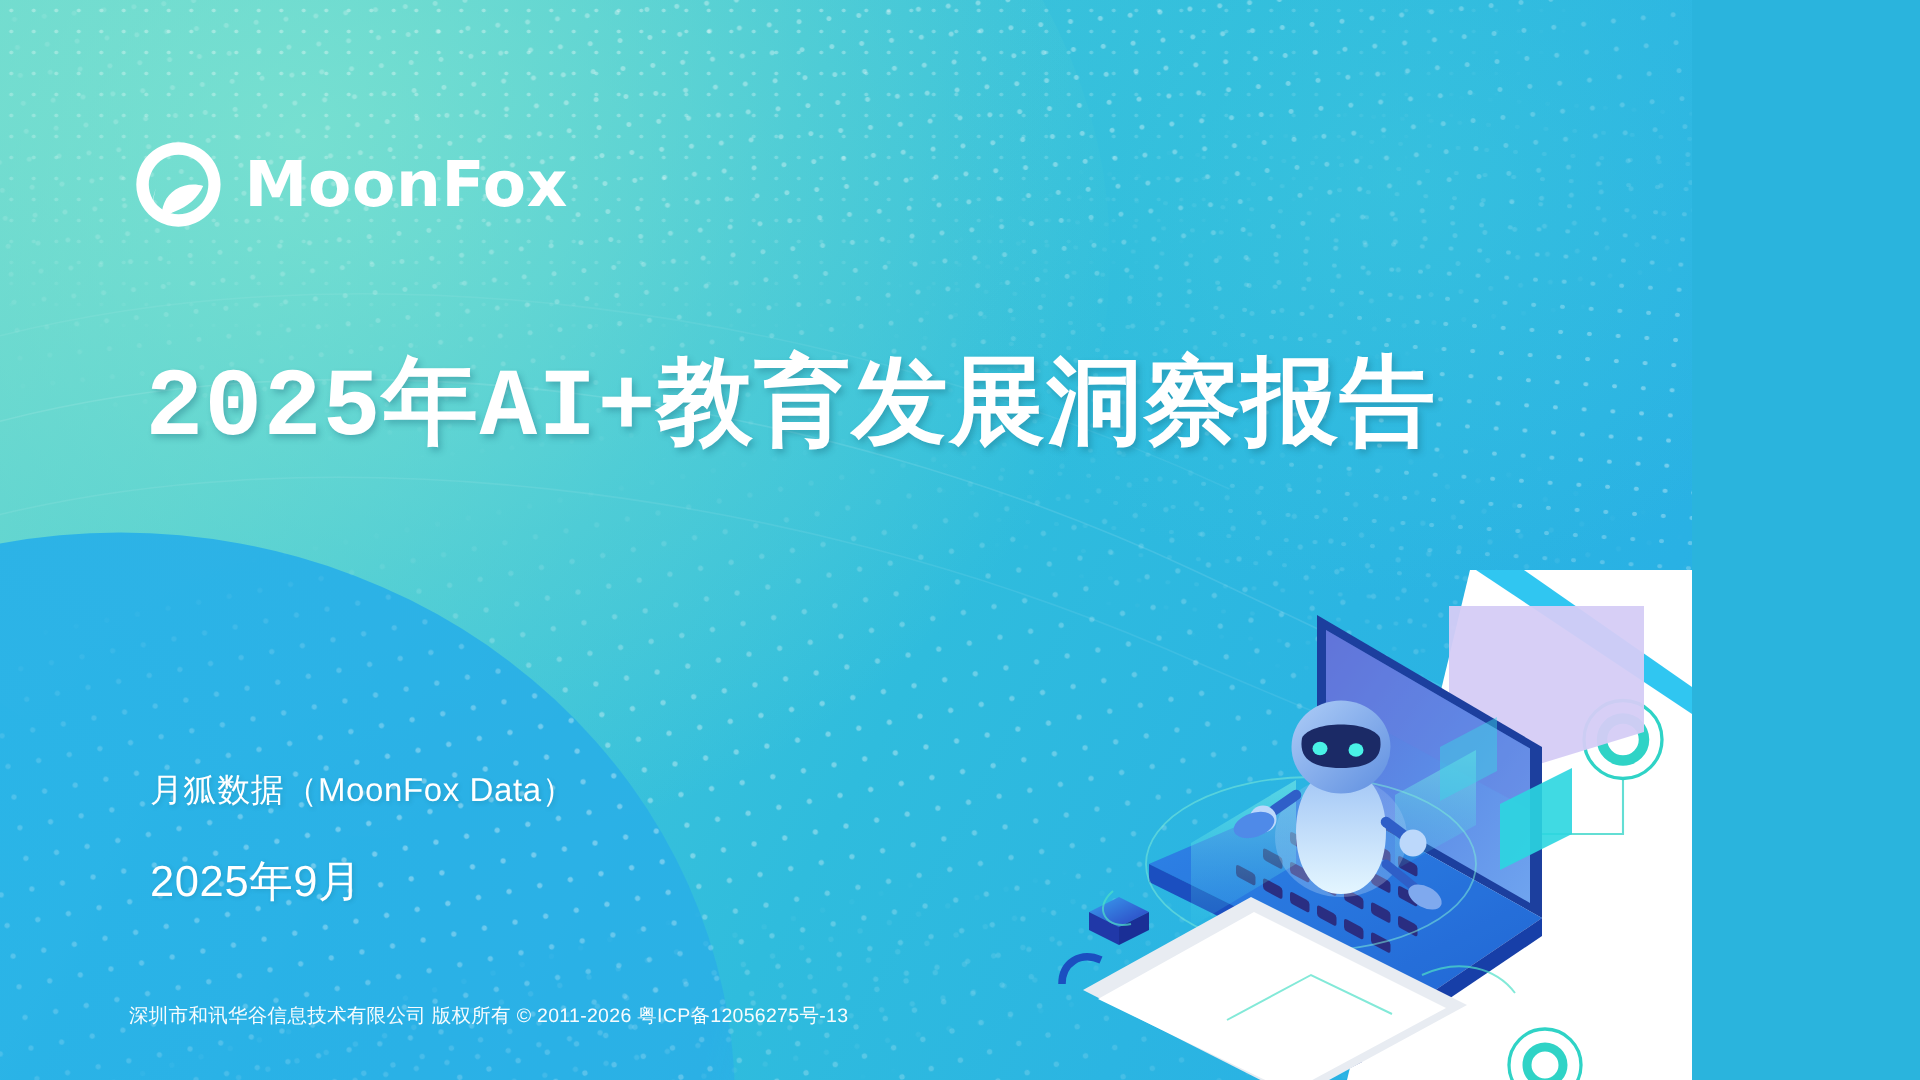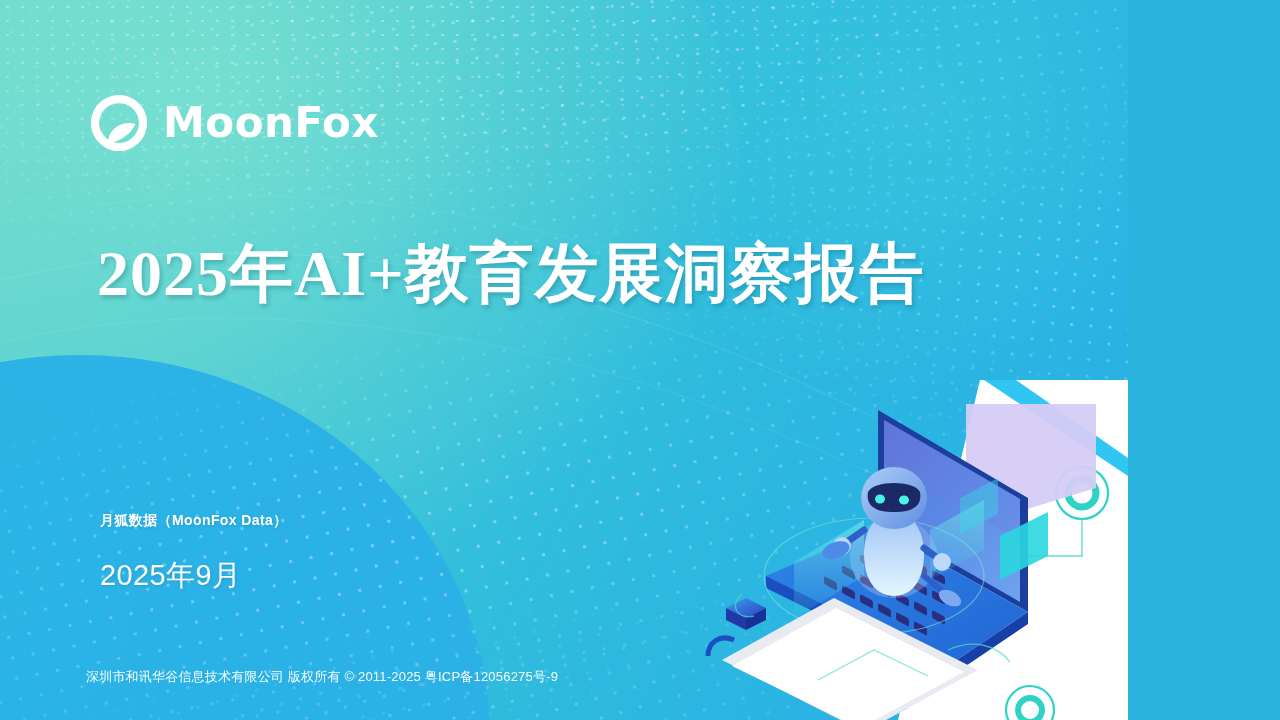--- a/index.html
+++ b/index.html
@@ -79,27 +79,27 @@
     line-height:1;white-space:nowrap;
     font-family:"DejaVu Sans","Liberation Sans",sans-serif;
   }
 
   
   .title{
     position:absolute;left:97px;top:236px;
     color:#fff;font-size:64px;font-weight:bold;letter-spacing:1px;
     line-height:1.18;white-space:nowrap;
     text-shadow:2px 3px 4px rgba(18,90,110,.30);
-    font-family:Liberation Serif, serif;
+    font-family:Liberation Mono, monospace;
   }
 
   
   .sub-block{position:absolute;left:100px;top:512px;}
   .sub-line1{
-    color:#fff;font-size:14px;font-weight:bold;letter-spacing:.4px;
+    color:#fff;font-size:22px;font-weight:normal;letter-spacing:.4px;
     white-space:nowrap;margin-bottom:26px;
     text-shadow:1px 1px 3px rgba(18,90,110,.22);
   }
   .sub-line2{
     color:#fff;font-size:29px;font-weight:normal;letter-spacing:.4px;
     white-space:nowrap;
     text-shadow:1px 1px 3px rgba(18,90,110,.22);
   }
 
   
@@ -145,21 +145,21 @@
     <div class="logo-word">MoonFox</div>
   </div>
 
   <div class="title">2025年AI+教育发展洞察报告</div>
 
   <div class="sub-block">
     <div class="sub-line1">月狐数据（MoonFox Data）</div>
     <div class="sub-line2">2025年9月</div>
   </div>
 
-  <div class="footer">深圳市和讯华谷信息技术有限公司 版权所有 © 2011-2025 粤ICP备12056275号-9</div>
+  <div class="footer">深圳市和讯华谷信息技术有限公司 版权所有 © 2011-2026 粤ICP备12056275号-13</div>
 
   <svg class="illus" viewBox="0 0 430 340">
     <defs>
       <linearGradient id="gScreen" x1="0" y1="0" x2="1" y2="1">
         <stop offset="0" stop-color="#5d6fd6"></stop>
         <stop offset=".5" stop-color="#5b8ae6"></stop>
         <stop offset="1" stop-color="#6fa4ef"></stop>
       </linearGradient>
       <linearGradient id="gBase" x1="0" y1="0" x2="1" y2="1">
         <stop offset="0" stop-color="#2f86e8"></stop>

